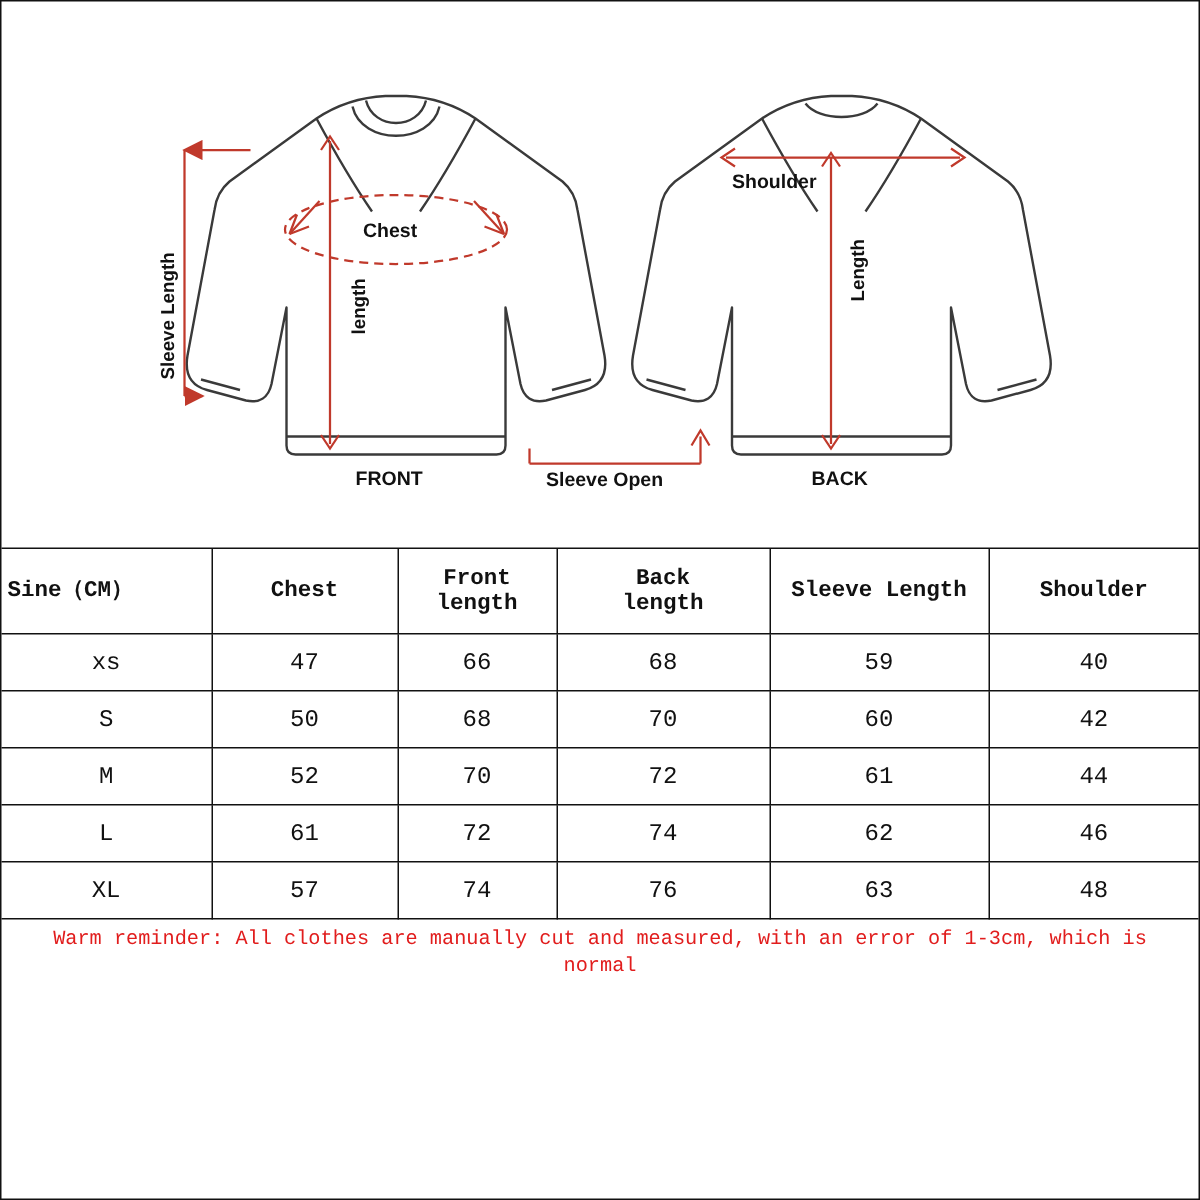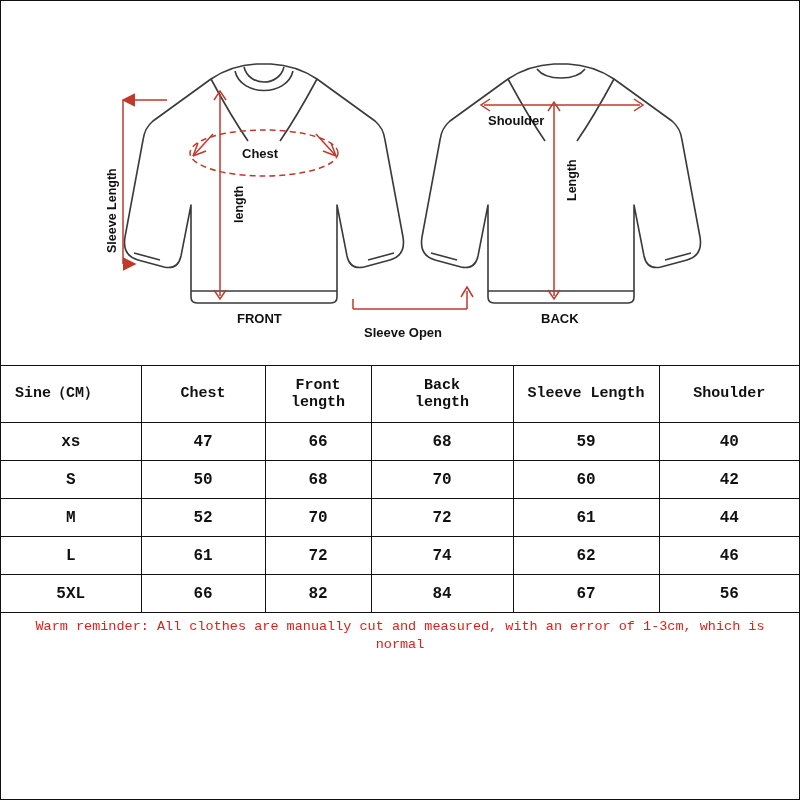--- a/index.html
+++ b/index.html
@@ -61,21 +61,21 @@
   .lbl-chest {
     left: 241px;
     top: 145px;
   }
   .lbl-front {
     left: 236px;
     top: 310px;
   }
   .lbl-sleeve-open {
     left: 363px;
-    top: 324px;
+    top: 311px;
   }
   .lbl-shoulder {
     left: 487px;
     top: 112px;
   }
   .lbl-length-back {
     left: 564px;
     top: 200px;
     transform: rotate(-90deg);
     transform-origin: left top;
@@ -106,26 +106,26 @@
   }
   #size-table thead th {
     height: 52px;
     font-size: 15px;
     font-weight: bold;
     line-height: 1.15;
     padding: 2px 4px;
   }
   #size-table thead th.hdr-first {
     text-align: left;
-    padding-left: 14px;
+    padding-left: 4px;
   }
   #size-table tbody td {
     height: 35px;
     font-size: 16px;
-    font-weight: bold;
+    font-weight: normal;
   }
   #size-table tbody tr:last-child td {
     border-bottom: 1px solid #111;
   }
 
   
   col.c0 { width: 140px; }
   col.c1 { width: 124px; }
   col.c2 { width: 106px; }
   col.c3 { width: 142px; }
@@ -337,25 +337,25 @@
       </tr>
       <tr>
         <td>L</td>
         <td>61</td>
         <td>72</td>
         <td>74</td>
         <td>62</td>
         <td>46</td>
       </tr>
       <tr>
-        <td>5XL</td>
-        <td>66</td>
-        <td>82</td>
-        <td>84</td>
-        <td>67</td>
-        <td>56</td>
+        <td>XL</td>
+        <td>57</td>
+        <td>74</td>
+        <td>76</td>
+        <td>63</td>
+        <td>48</td>
       </tr>
     </tbody>
   </table>
 
   <div id="warning">Warm reminder: All clothes are manually cut and measured, with an error of 1-3cm, which is normal</div>
 
 </div>
 
 </body></html>

